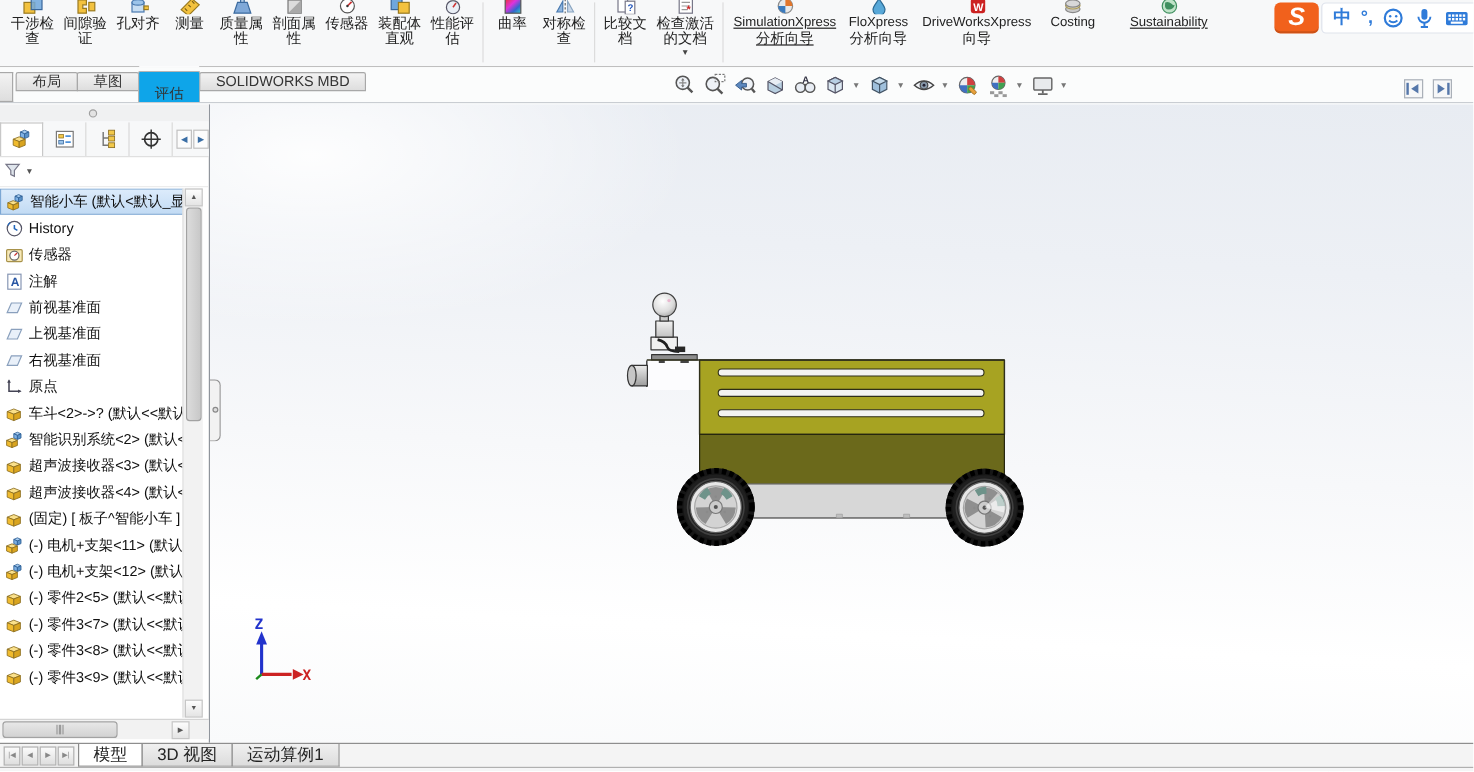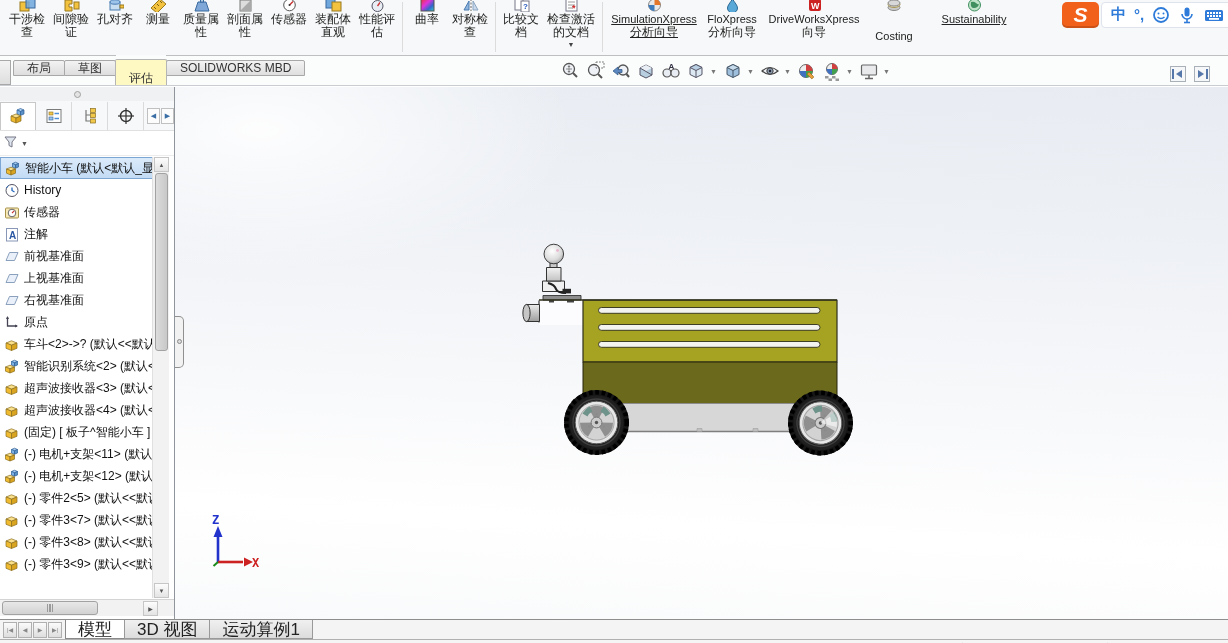--- a/index.html
+++ b/index.html
@@ -20,21 +20,21 @@
 
 .ime{position:absolute;top:1px;left:1062px;height:27px;display:flex;align-items:center}
 .ime-s{width:37px;height:26px;background:#f1611c;border-radius:5px;color:#fff;font-weight:bold;font-size:21px;display:flex;align-items:center;justify-content:center;font-style:italic;box-shadow:inset 0 -2px 0 rgba(0,0,0,.15);flex:0 0 37px}
 .ime-bar{height:26px;background:#fff;border:1px solid #dfe3ec;border-radius:4px;display:flex;align-items:center;gap:8px;padding:0 9px;margin-left:2px}
 .ime-item{color:#2f7bd9;font-weight:bold;font-size:15px;white-space:nowrap;display:flex;align-items:center}
 
 .tabrow{position:absolute;left:0;top:56px;width:1228px;height:30px;background:#fbfcfc;border-bottom:1px solid #c9cdd2}
 .tab-sliver{position:absolute;left:0;top:4px;width:11px;height:25px;background:linear-gradient(#f3f3f3,#dedede);border:1px solid #a8a8a8;border-left:none}
 .ctabs{position:absolute;left:13px;top:4px;display:flex;height:26px}
 .ctab{height:16px;padding:0 13px;display:flex;align-items:center;background:linear-gradient(#f3f3f3,#dedede);border:1px solid #a8a8a8;margin-right:-1px;border-radius:2px 2px 0 0;color:#333}
-.ctab.active{background:#fef9c3;border-color:#b5b5b5;border-bottom:none;height:26px;position:relative;top:-1px;padding-top:11px}
+.ctab.active{background:#0ea5e9;border-color:#b5b5b5;border-bottom:none;height:26px;position:relative;top:-1px;padding-top:11px}
 .hud{position:absolute;left:560px;top:57px;height:28px;display:flex;align-items:center}
 .hud-ico{width:22px;height:22px;display:flex;align-items:center;justify-content:center;margin-right:3px}
 .hud-caret{width:9px;font-size:7px;color:#777;margin-right:3px}
 .panebtn{position:absolute;top:66px;width:16px;height:16px;border:1px solid #aab0b8;background:#f6f7f8;display:flex;align-items:center;justify-content:center}
 
 .viewport{position:absolute;left:175px;top:87px;width:1053px;height:532px;background:radial-gradient(50% 45% at 8% 8%, rgba(255,255,255,.9) 0%, rgba(255,255,255,0) 60%),linear-gradient(183deg,#e8ecf2 0%,#edf0f5 25%,#f7f8fa 55%,#ffffff 80%,#f9fafb 100%)}
 .viewport svg{position:absolute;left:0;top:0}
 
 .panel{position:absolute;left:0;top:87px;width:175px;height:532px;background:#fff;border-right:1px solid #90959c}
 .ptop{height:14px;background:#f0f1f2;position:relative}
@@ -60,21 +60,21 @@
 .hthumb{position:absolute;left:2px;top:1px;width:96px;height:14px;background:linear-gradient(#e8e8e8,#d2d2d2);border:1px solid #a2a2a2;border-radius:3px;display:flex;align-items:center;justify-content:center;gap:1px}
 .hthumb i{display:block;width:1.5px;height:8px;background:#9a9a9a}
 .harrow{position:absolute;left:143px;top:1px;width:15px;height:15px;background:linear-gradient(#fdfdfd,#e4e4e4);border:1px solid #c6c6c6;color:#555;font-size:6px;display:flex;align-items:center;justify-content:center}
 
 .splitter{position:absolute;left:175px;top:316px;width:9px;height:52px;background:#f2f2f2;border:1px solid #909090;border-left:none;border-radius:0 5px 5px 0}
 .splitter .dot{position:absolute;left:2px;top:22px;width:5px;height:5px;border-radius:50%;border:1px solid #8a8a8a;background:#ddd}
 
 .btabs{position:absolute;left:0;top:619px;width:1228px;height:20px;background:#f4f4f4;border-top:1px solid #8e8e8e;display:flex;align-items:stretch}
 .bnav{display:flex;align-items:center;padding-left:3px;gap:1px}
 .bnavbtn{width:14px;height:16px;border:1px solid #b0b0b0;background:linear-gradient(#fbfbfb,#dedede);color:#888;font-size:6px;display:flex;align-items:center;justify-content:center}
-.btab{padding:0 12px;display:flex;align-items:center;font-size:17px;color:#222;background:linear-gradient(#f0f0f0,#dcdcdc);border:1px solid #999;border-top:none;margin-left:-1px}
+.btab{padding:0 12px;display:flex;align-items:center;font-size:14px;color:#222;background:linear-gradient(#f0f0f0,#dcdcdc);border:1px solid #999;border-top:none;margin-left:-1px}
 .btab.active{background:#fff;border-color:#8a8a8a}
 
 .statusbar{position:absolute;left:0;top:639px;width:1228px;height:4px;background:#f5f5f6;border-top:1px solid #b0b0b0;overflow:hidden}
 .statusbar span{position:absolute;top:1px;font-size:12px;color:#333}
 </style>
 </head>
 <body>
 
 <div class="app" style="--body-upper: #a7a322; --body-lower: #6b691b; --chassis: #d7d7d7; --slot: #f3f3f0;">
   <div class="ribbon" id="ribbon">
@@ -253,21 +253,21 @@
         <div class="rib-btn" style="width: 104px; min-width: 0px; padding: 0px;">
           <div class="rib-ico">
             <svg width="18" height="14" viewBox="0 0 18 14">
               <rect x="3" y="1" width="12" height="12" rx="2" fill="#cc2222"></rect>
               <text x="5" y="11" font-size="9" fill="#fff" font-weight="bold">W</text>
             </svg>
           </div>
           <div class="rib-line en">DriveWorksXpress</div>
           <div class="rib-line">向导</div>
         </div>
-        <div class="rib-btn" style="width: 56px; min-width: 0px; padding: 0px; gap: 17px;">
+        <div class="rib-btn" style="width: 56px; min-width: 0px; padding: 0px;">
           <div class="rib-ico">
             <svg width="18" height="14" viewBox="0 0 18 14">
               <ellipse cx="8" cy="9.5" rx="6" ry="3" fill="#c9c9c9" stroke="#888"></ellipse>
               <ellipse cx="8" cy="6.5" rx="6" ry="3" fill="#e3dbbc" stroke="#a89858"></ellipse>
               <ellipse cx="8" cy="5" rx="6" ry="3" fill="#d8d8d8" stroke="#888"></ellipse>
             </svg>
           </div>
           <div class="rib-line en">Costing</div>
         </div>
         <div class="rib-btn" style="width: 104px; min-width: 0px; padding: 0px; text-decoration: underline;">

